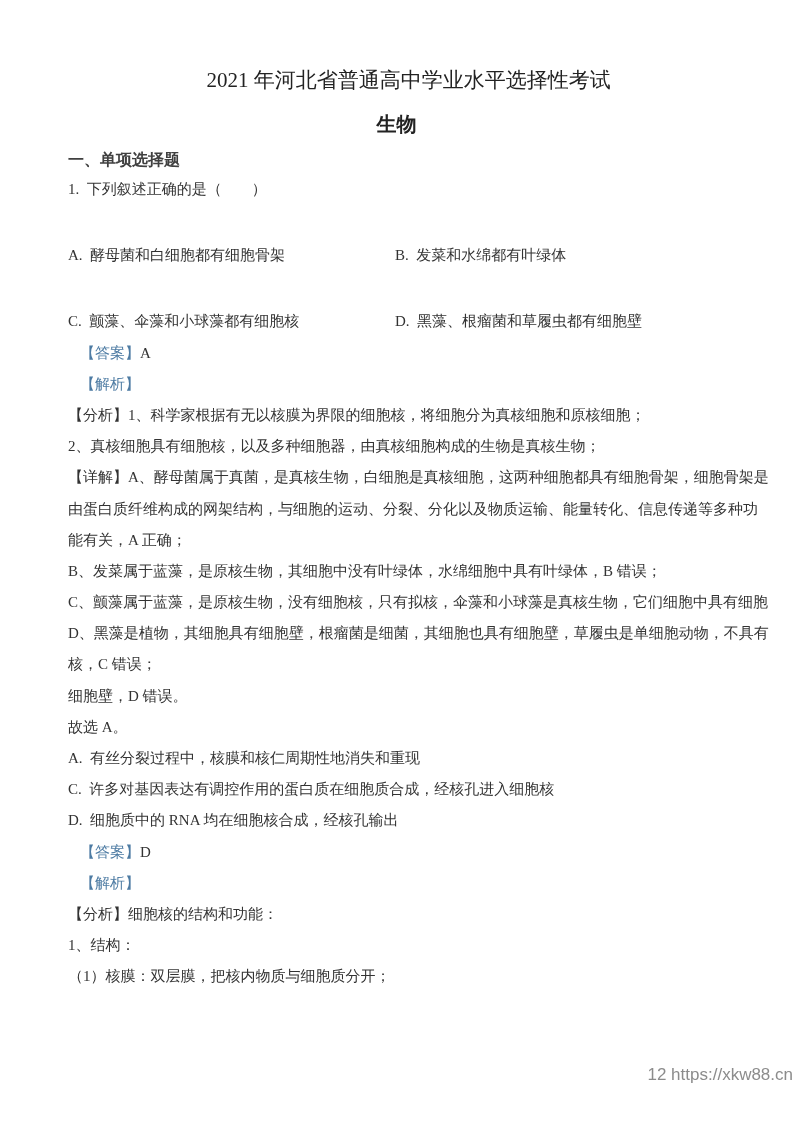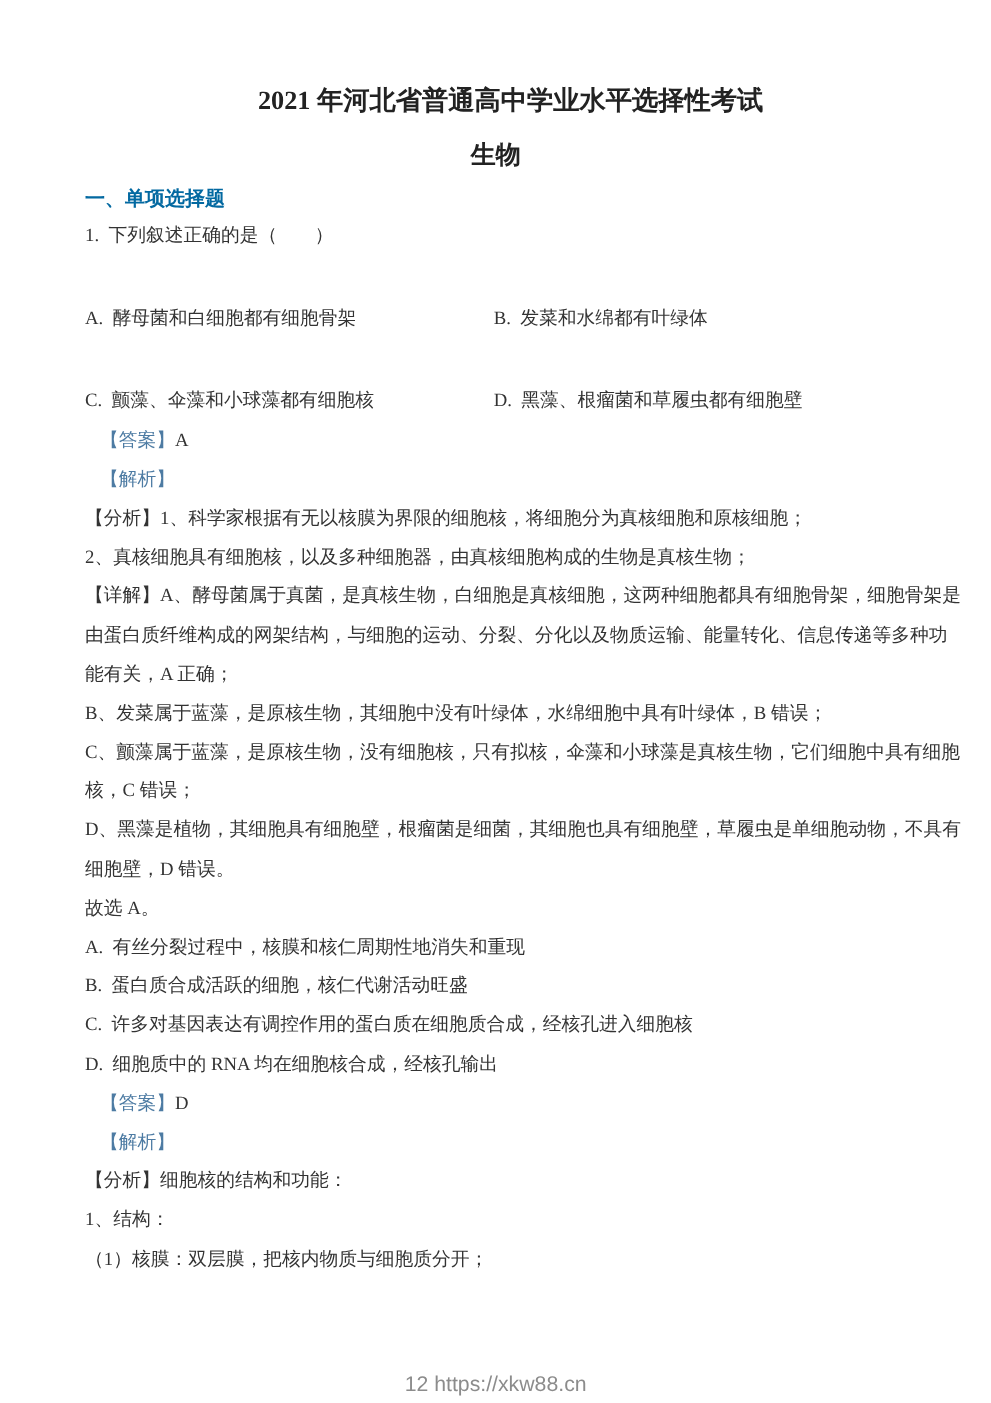--- a/index.html
+++ b/index.html
@@ -6,42 +6,42 @@
   html,body { width:793px; height:1122px; }
   body {
     background:#ffffff;
     font-family:"Liberation Serif","DejaVu Serif",serif;
     color:#333333;
     position:relative;
     overflow:hidden;
   }
   .page { position:absolute; inset:0; }
   .title {
-    text-align:center; font-size:21px; font-weight:700;
+    text-align:center; font-size:21px; font-weight:400;
     line-height:24px; margin-top:68px; color:#222;padding-left:24px;
   }
   .subject {
     text-align:center; font-size:20px; font-weight:700;
     line-height:24px; margin-top:20px; color:#222;
   }
   .content { padding:0 68px; }
   .section-heading {
-    font-size:16px; font-weight:700; line-height:17px; margin-top:15px; color:#0369a1;
+    font-size:16px; font-weight:700; line-height:17px; margin-top:15px; color:#404040;
   }
   .lines { margin-top:6px; }
   .line {
     font-size:15px; height:31.2px; line-height:31.2px;
     white-space:pre; 
   }
   .opt-row { display:flex;margin-top:35px; }
   .opt-left { flex:0 0 327px; }
   .blue { color:#4d7ba3;margin-left:12px; }
   .footer {
-    position:absolute; left:0; right:0; top:1097px;
-    text-align:center;
+    position:absolute; left:0; right:0; top:1064px;
+    text-align:right;
     font-family:"Liberation Sans","DejaVu Sans",sans-serif;
     font-size:17px; line-height:22px; color:#8c8c8c;
   }
 </style>
 </head>
 <body style="color: rgb(51, 51, 51);">
 
 <div class="page">
 
   <div class="title">2021 年河北省普通高中学业水平选择性考试</div>
@@ -67,27 +67,26 @@
 
       <div class="line"><span class="blue" style="color: rgb(77, 123, 163);">【解析】</span></div>
 
       <div class="line">【分析】1、科学家根据有无以核膜为界限的细胞核，将细胞分为真核细胞和原核细胞；</div>
       <div class="line">2、真核细胞具有细胞核，以及多种细胞器，由真核细胞构成的生物是真核生物；</div>
       <div class="line">【详解】A、酵母菌属于真菌，是真核生物，白细胞是真核细胞，这两种细胞都具有细胞骨架，细胞骨架是</div>
       <div class="line">由蛋白质纤维构成的网架结构，与细胞的运动、分裂、分化以及物质运输、能量转化、信息传递等多种功</div>
       <div class="line">能有关，A 正确；</div>
       <div class="line">B、发菜属于蓝藻，是原核生物，其细胞中没有叶绿体，水绵细胞中具有叶绿体，B 错误；</div>
       <div class="line">C、颤藻属于蓝藻，是原核生物，没有细胞核，只有拟核，伞藻和小球藻是真核生物，它们细胞中具有细胞</div>
+      <div class="line">D、黑藻是植物，其细胞具有细胞壁，根瘤菌是细菌，其细胞也具有细胞壁，草履虫是单细胞动物，不具有</div>
       <div class="line">核，C 错误；</div>
-      <div class="line">D、黑藻是植物，其细胞具有细胞壁，根瘤菌是细菌，其细胞也具有细胞壁，草履虫是单细胞动物，不具有</div>
       <div class="line">细胞壁，D 错误。</div>
       <div class="line">故选 A。</div>
 
       <div class="line">A.  有丝分裂过程中，核膜和核仁周期性地消失和重现</div>
-      <div class="line">B.  蛋白质合成活跃的细胞，核仁代谢活动旺盛</div>
       <div class="line">C.  许多对基因表达有调控作用的蛋白质在细胞质合成，经核孔进入细胞核</div>
       <div class="line">D.  细胞质中的 RNA 均在细胞核合成，经核孔输出</div>
 
       <div class="line"><span class="blue" style="color: rgb(77, 123, 163);">【答案】</span><span>D</span></div>
 
       <div class="line"><span class="blue" style="color: rgb(77, 123, 163);">【解析】</span></div>
 
       <div class="line">【分析】细胞核的结构和功能：</div>
       <div class="line">1、结构：</div>
       <div class="line">（1）核膜：双层膜，把核内物质与细胞质分开；</div>

